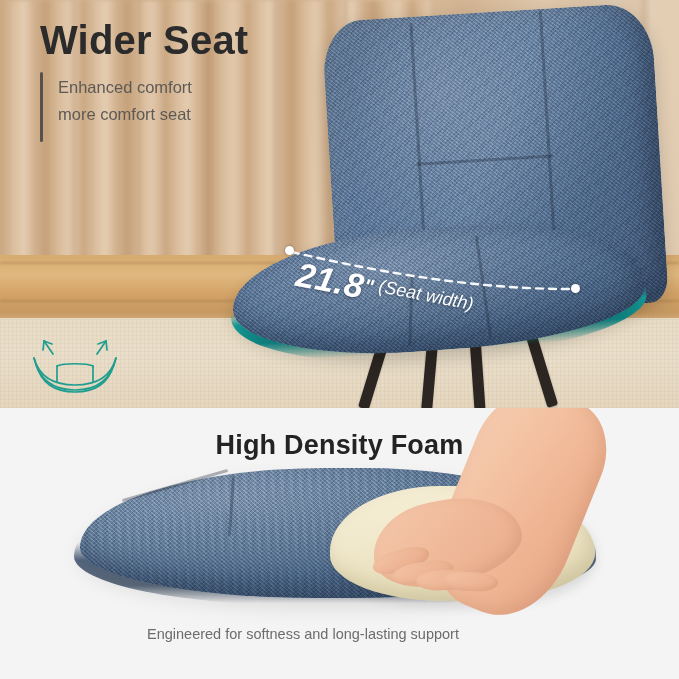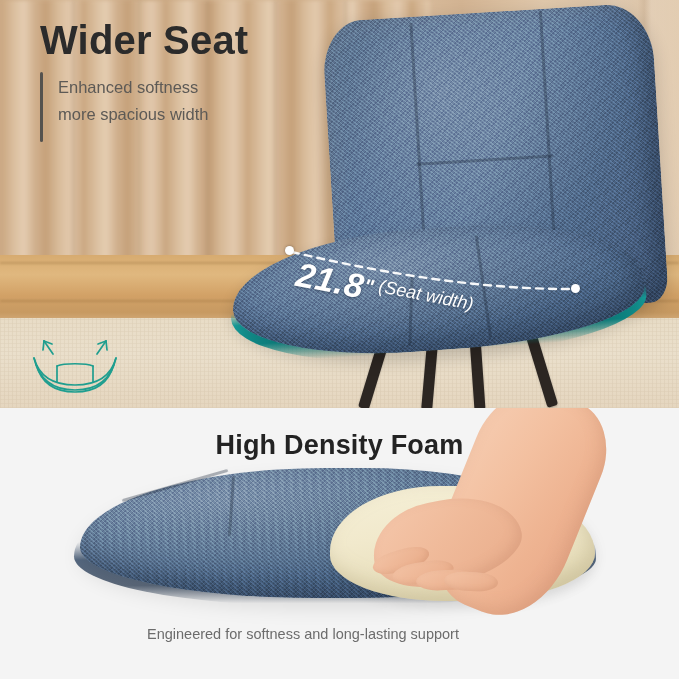--- a/index.html
+++ b/index.html
@@ -149,22 +149,22 @@
 
       <div class="dim-label" style="left:296px;top:262px;transform:rotate(11deg);">
         <span class="dim-value">21.8</span><span class="dim-unit">"</span>
       </div>
       <div class="dim-label dim-sub" style="left:378px;top:285px;transform:rotate(11deg);">(Seat width)</div>
     </div>
 
     <div class="headline">Wider Seat</div>
     <div class="accent-rule"></div>
     <div class="subcopy">
-      <div>Enhanced softness</div>
-      <div>more spacious width</div>
+      <div>Enhanced comfort</div>
+      <div>more comfort seat</div>
     </div>
 
     <svg class="width-icon" viewBox="0 0 110 66">
       <g fill="none" stroke="#1f9e8f" stroke-width="1.7" stroke-linecap="round" stroke-linejoin="round">
         <path d="M14 26 C20 52, 38 58, 55 58 C72 58, 90 52, 96 26"></path>
         <path d="M14 26 C20 48, 38 53, 55 53 C72 53, 90 48, 96 26"></path>
         <path d="M16 32 C22 54, 39 60, 55 60 C71 60, 88 54, 94 32"></path>
         <path d="M37 50 L37 34"></path>
         <path d="M73 50 L73 34"></path>
         <path d="M37 34 C44 31, 66 31, 73 34"></path>

